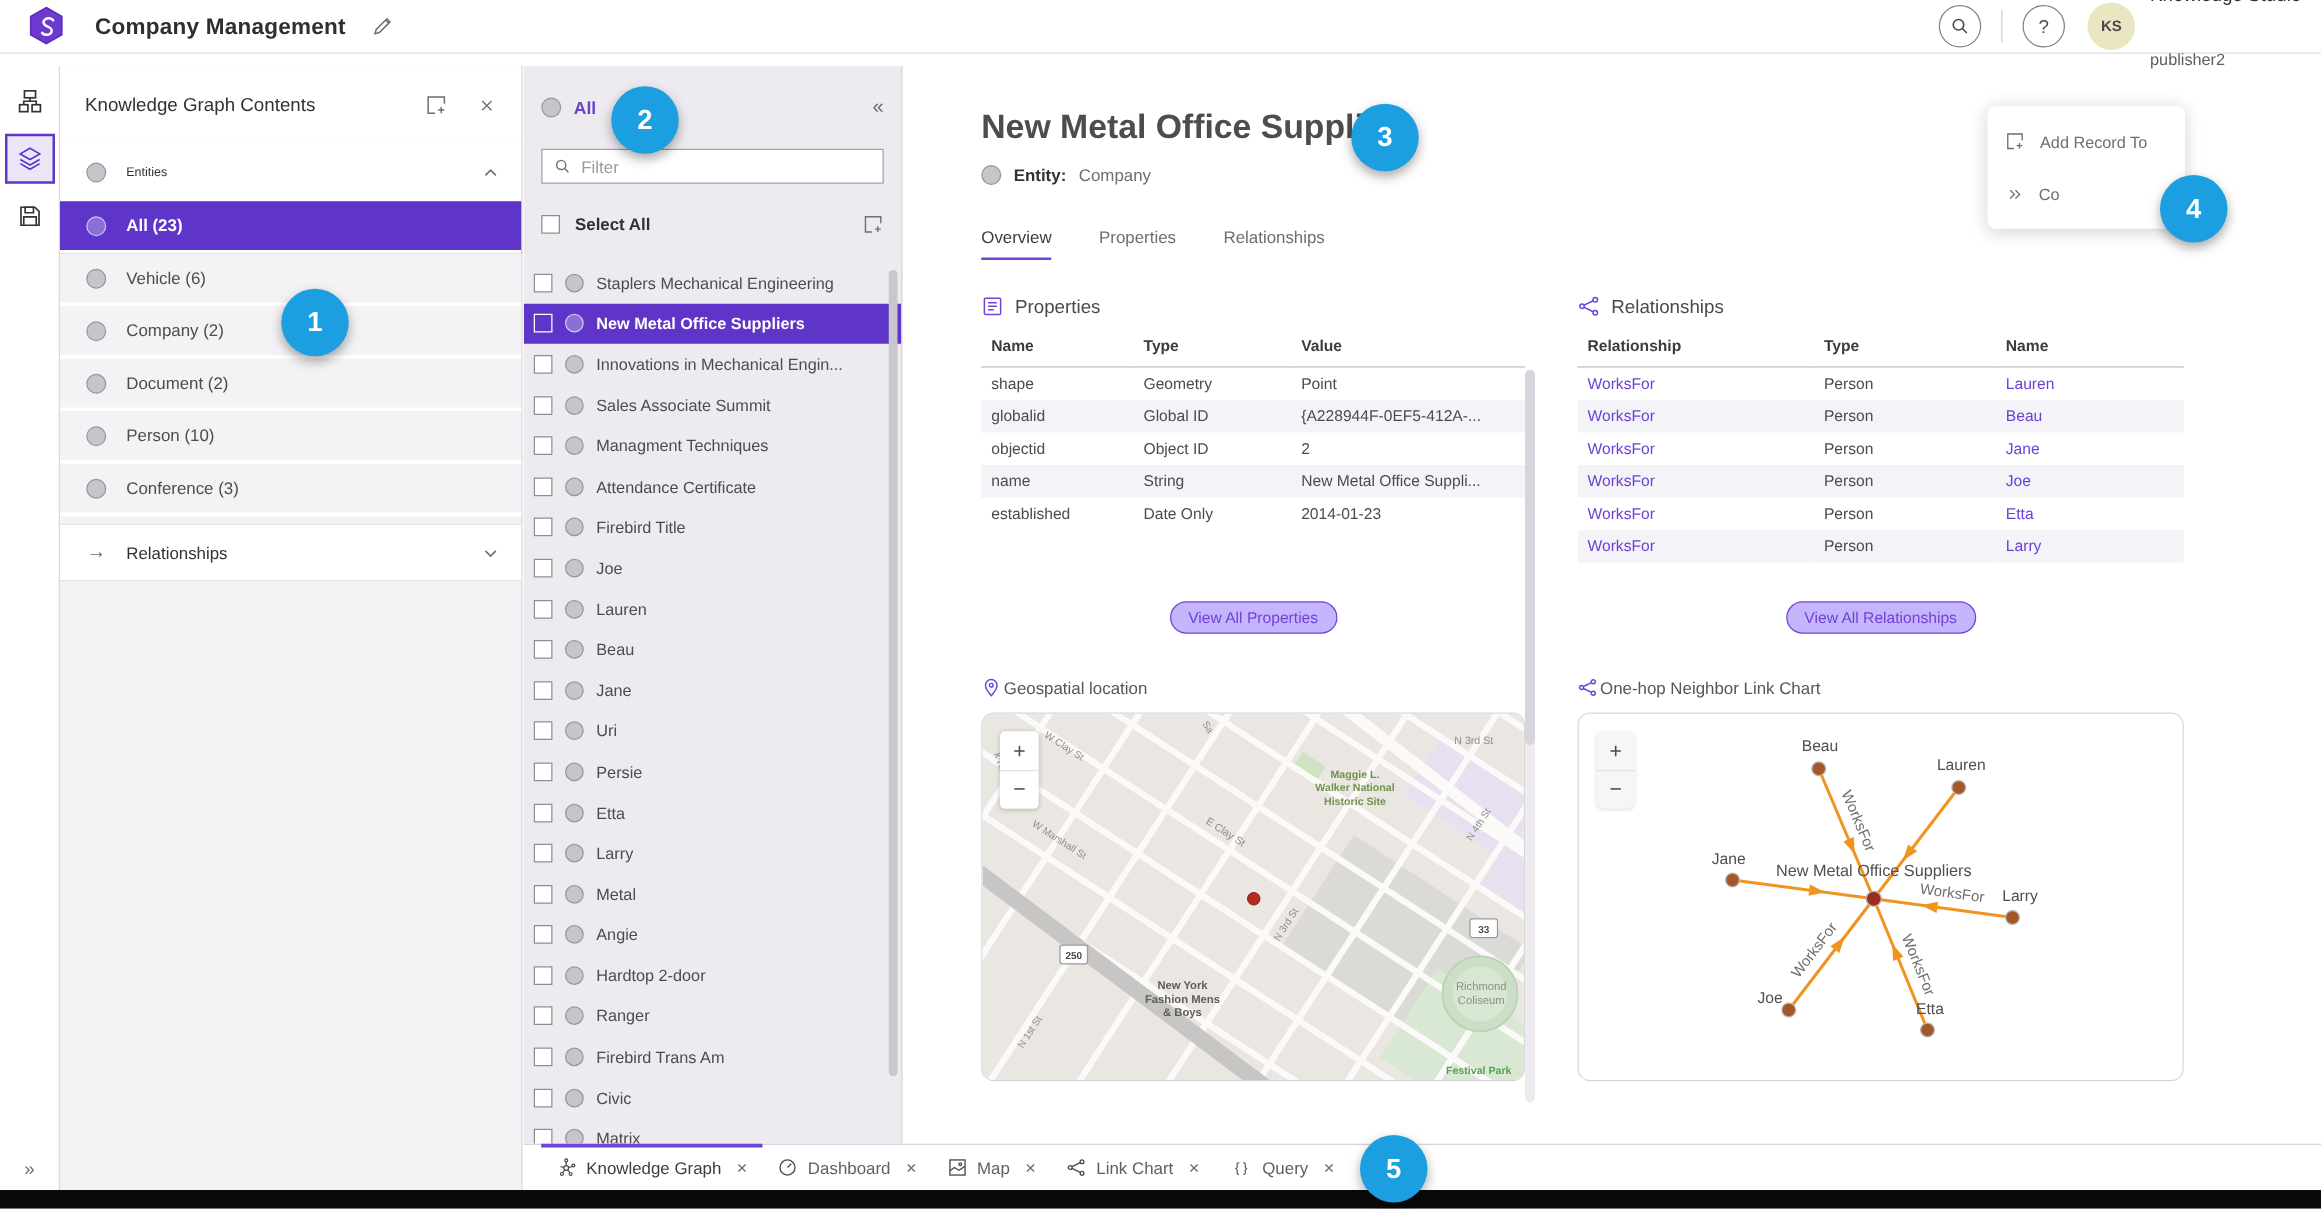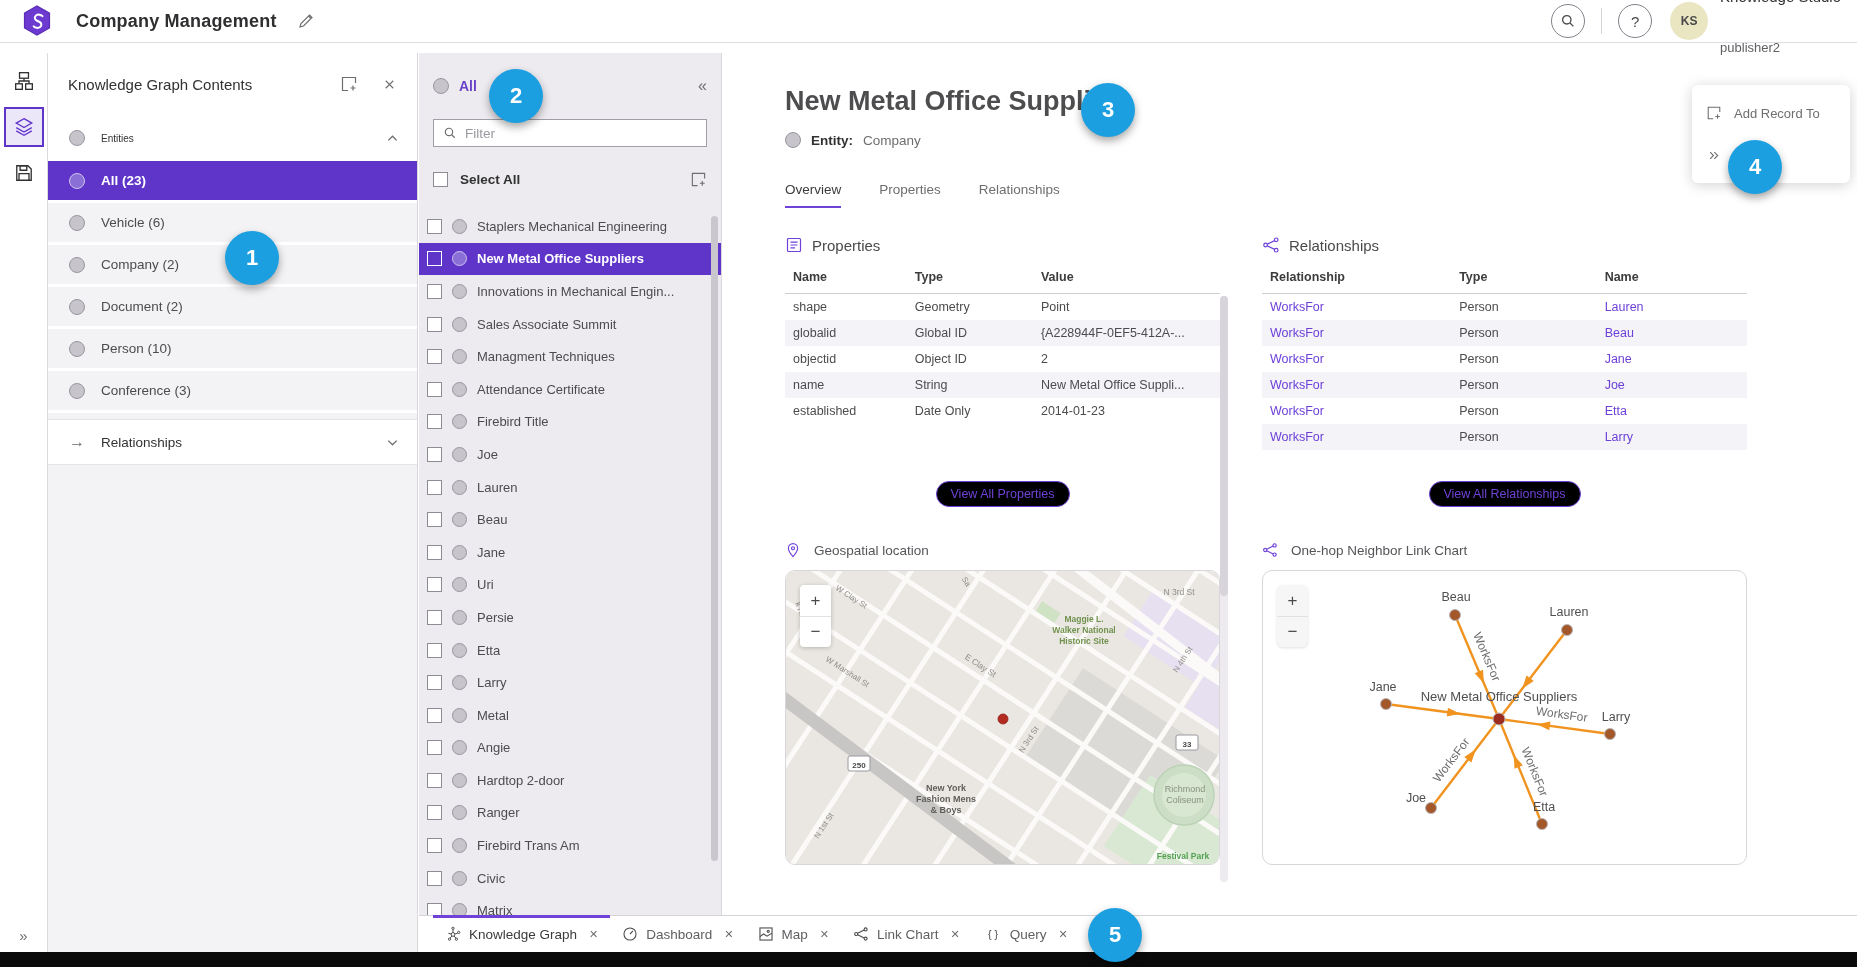--- a/index.html
+++ b/index.html
@@ -87,22 +87,22 @@
                border-bottom:1px solid #cfcdd4; }
   .dtable td { font-size:12.5px; color:#4c4c4e; padding:6px 0 6px 8px; overflow:hidden; white-space:nowrap; }
   .dtable tr.stripe { background:#f4f3f7; }
   .props-tbl th:nth-child(1), .props-tbl td:nth-child(1) { width:28%; }
   .props-tbl th:nth-child(2), .props-tbl td:nth-child(2) { width:29%; }
   .rels-tbl  th:nth-child(1), .rels-tbl  td:nth-child(1) { width:39%; }
   .rels-tbl  th:nth-child(2), .rels-tbl  td:nth-child(2) { width:30%; }
   .cell-link { color:#6c40d8; }
   .view-all { position:absolute; top:245px; left:50%; transform:translateX(-50%); display:inline-block;
               padding:5px 14px; border:1px solid #6f42d8; border-radius:15px; color:#6f42d8;
-              font-size:12.5px; background:#000000; white-space:nowrap; }
-  .sec-head { display:flex; align-items:center; gap:13px; font-size:13.5px; color:#55555a; margin:0 0 12px; }
+              font-size:12.5px; background:#c4b5fd; white-space:nowrap; }
+  .sec-head { display:flex; align-items:center; gap:2px; font-size:13.5px; color:#55555a; margin:0 0 12px; }
   .sec-head .cicon { color:#6f42d8; display:flex; }
   .viz-card { height:295px; border:1px solid #d8d6db; border-radius:10px; overflow:hidden; position:relative; background:#fff; }
   .zoomctl { position:absolute; left:14px; top:14px; width:31px; background:#fff; border-radius:4px;
              box-shadow:0 1px 4px rgba(0,0,0,.22); z-index:6; overflow:hidden; }
   .zoomctl.soft { background:#f6f6f6; box-shadow:0 1px 3px rgba(0,0,0,.12); border-radius:6px; }
   .zbtn { height:31px; display:flex; align-items:center; justify-content:center; font-size:17px; color:#4a4a4a; }
   .zbtn + .zbtn { border-top:1px solid #e2e2e2; }
   .main-scroll { position:absolute; left:498px; top:243px; width:8px; height:586px; background:#edebf0; border-radius:4px; }
   .main-scroll .thumb { position:absolute; left:0; top:0; width:8px; height:300px; background:#d7d4db; border-radius:4px; }
 
@@ -111,21 +111,21 @@
                border-top:1px solid #d6d4d8; display:flex; align-items:center; padding-left:14px; z-index:15; }
   .btab { display:flex; align-items:center; gap:8px; height:100%; padding:0 12px; position:relative;
           font-size:13.5px; color:#5f5f63; }
   .btab .ticon { display:flex; color:#4a4a4a; }
   .btab .tclose { color:#6e6e6e; font-size:11px; margin-left:4px; }
   .btab.active { color:#3c3c3e; }
   .btab.active::before { content:''; position:absolute; left:0; right:0; top:-1px; height:3px; background:#6f42d8; }
   .blackbar { position:absolute; left:0; right:0; bottom:0; height:15px; background:#0a0a0a; z-index:30; }
 
   
-  .ctx-menu { position:absolute; left:1692px; top:85px; width:158px; background:#fff; border-radius:6px;
+  .ctx-menu { position:absolute; left:1590px; top:85px; width:158px; background:#fff; border-radius:6px;
               box-shadow:0 2px 14px rgba(0,0,0,.18); z-index:40; padding:7px 0; }
   .menu-item { height:42px; display:flex; align-items:center; gap:12px; padding:0 14px; font-size:13px; color:#6e6e6e; }
   .menu-item .micon { display:flex; color:#6e6e6e; }
 
   
   .callout { position:absolute; width:54px; height:54px; border-radius:50%; background:#1b9fe0; color:#fff;
              font-size:22px; font-weight:700; display:flex; align-items:center; justify-content:center;
              box-shadow:0 4px 9px rgba(0,0,0,.35); z-index:60; }
 
   svg text { font-family:"Liberation Sans","DejaVu Sans",sans-serif; }

